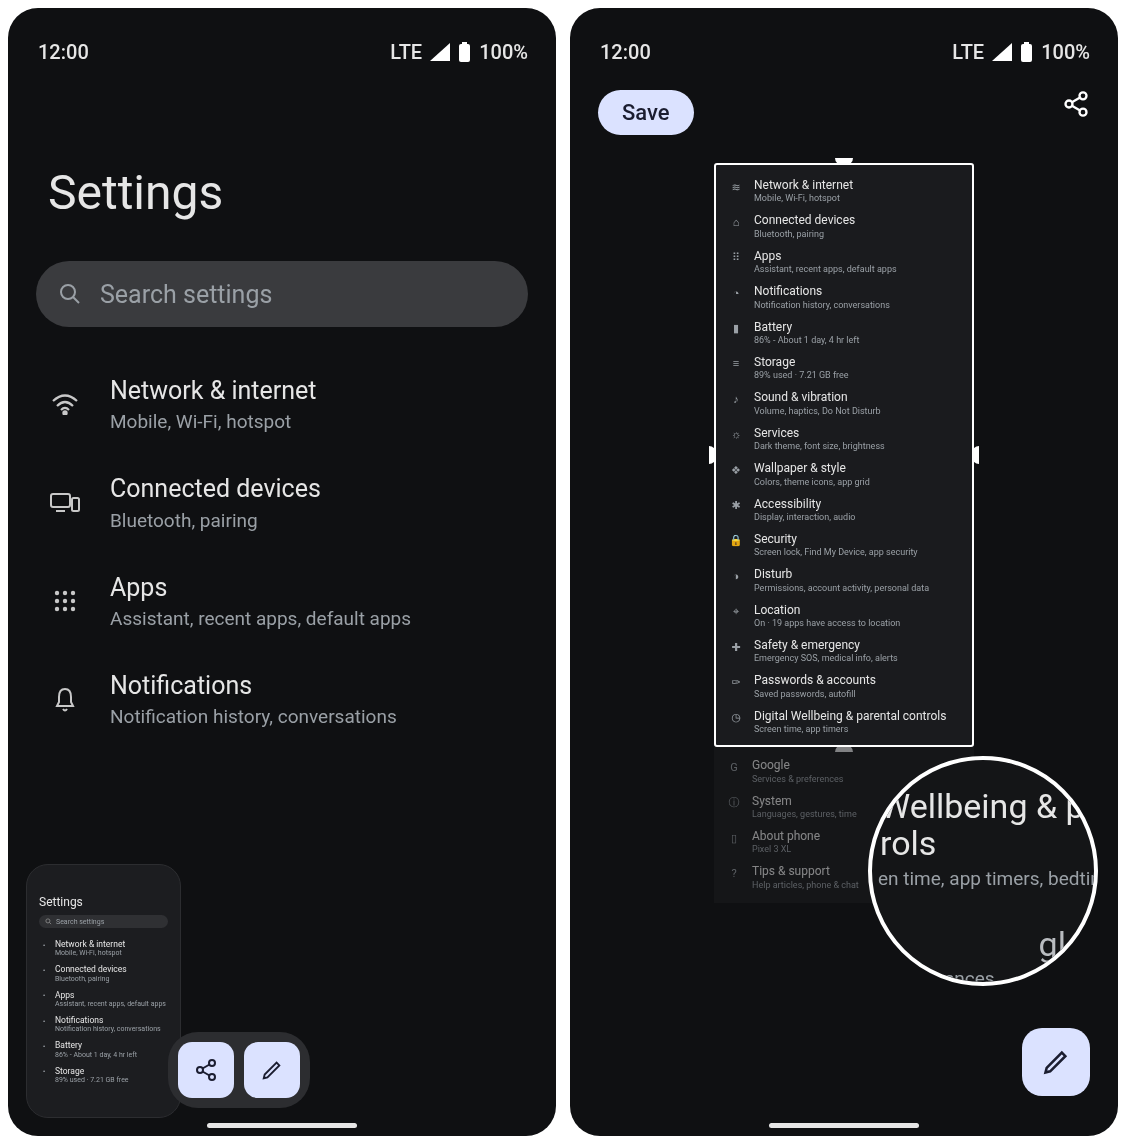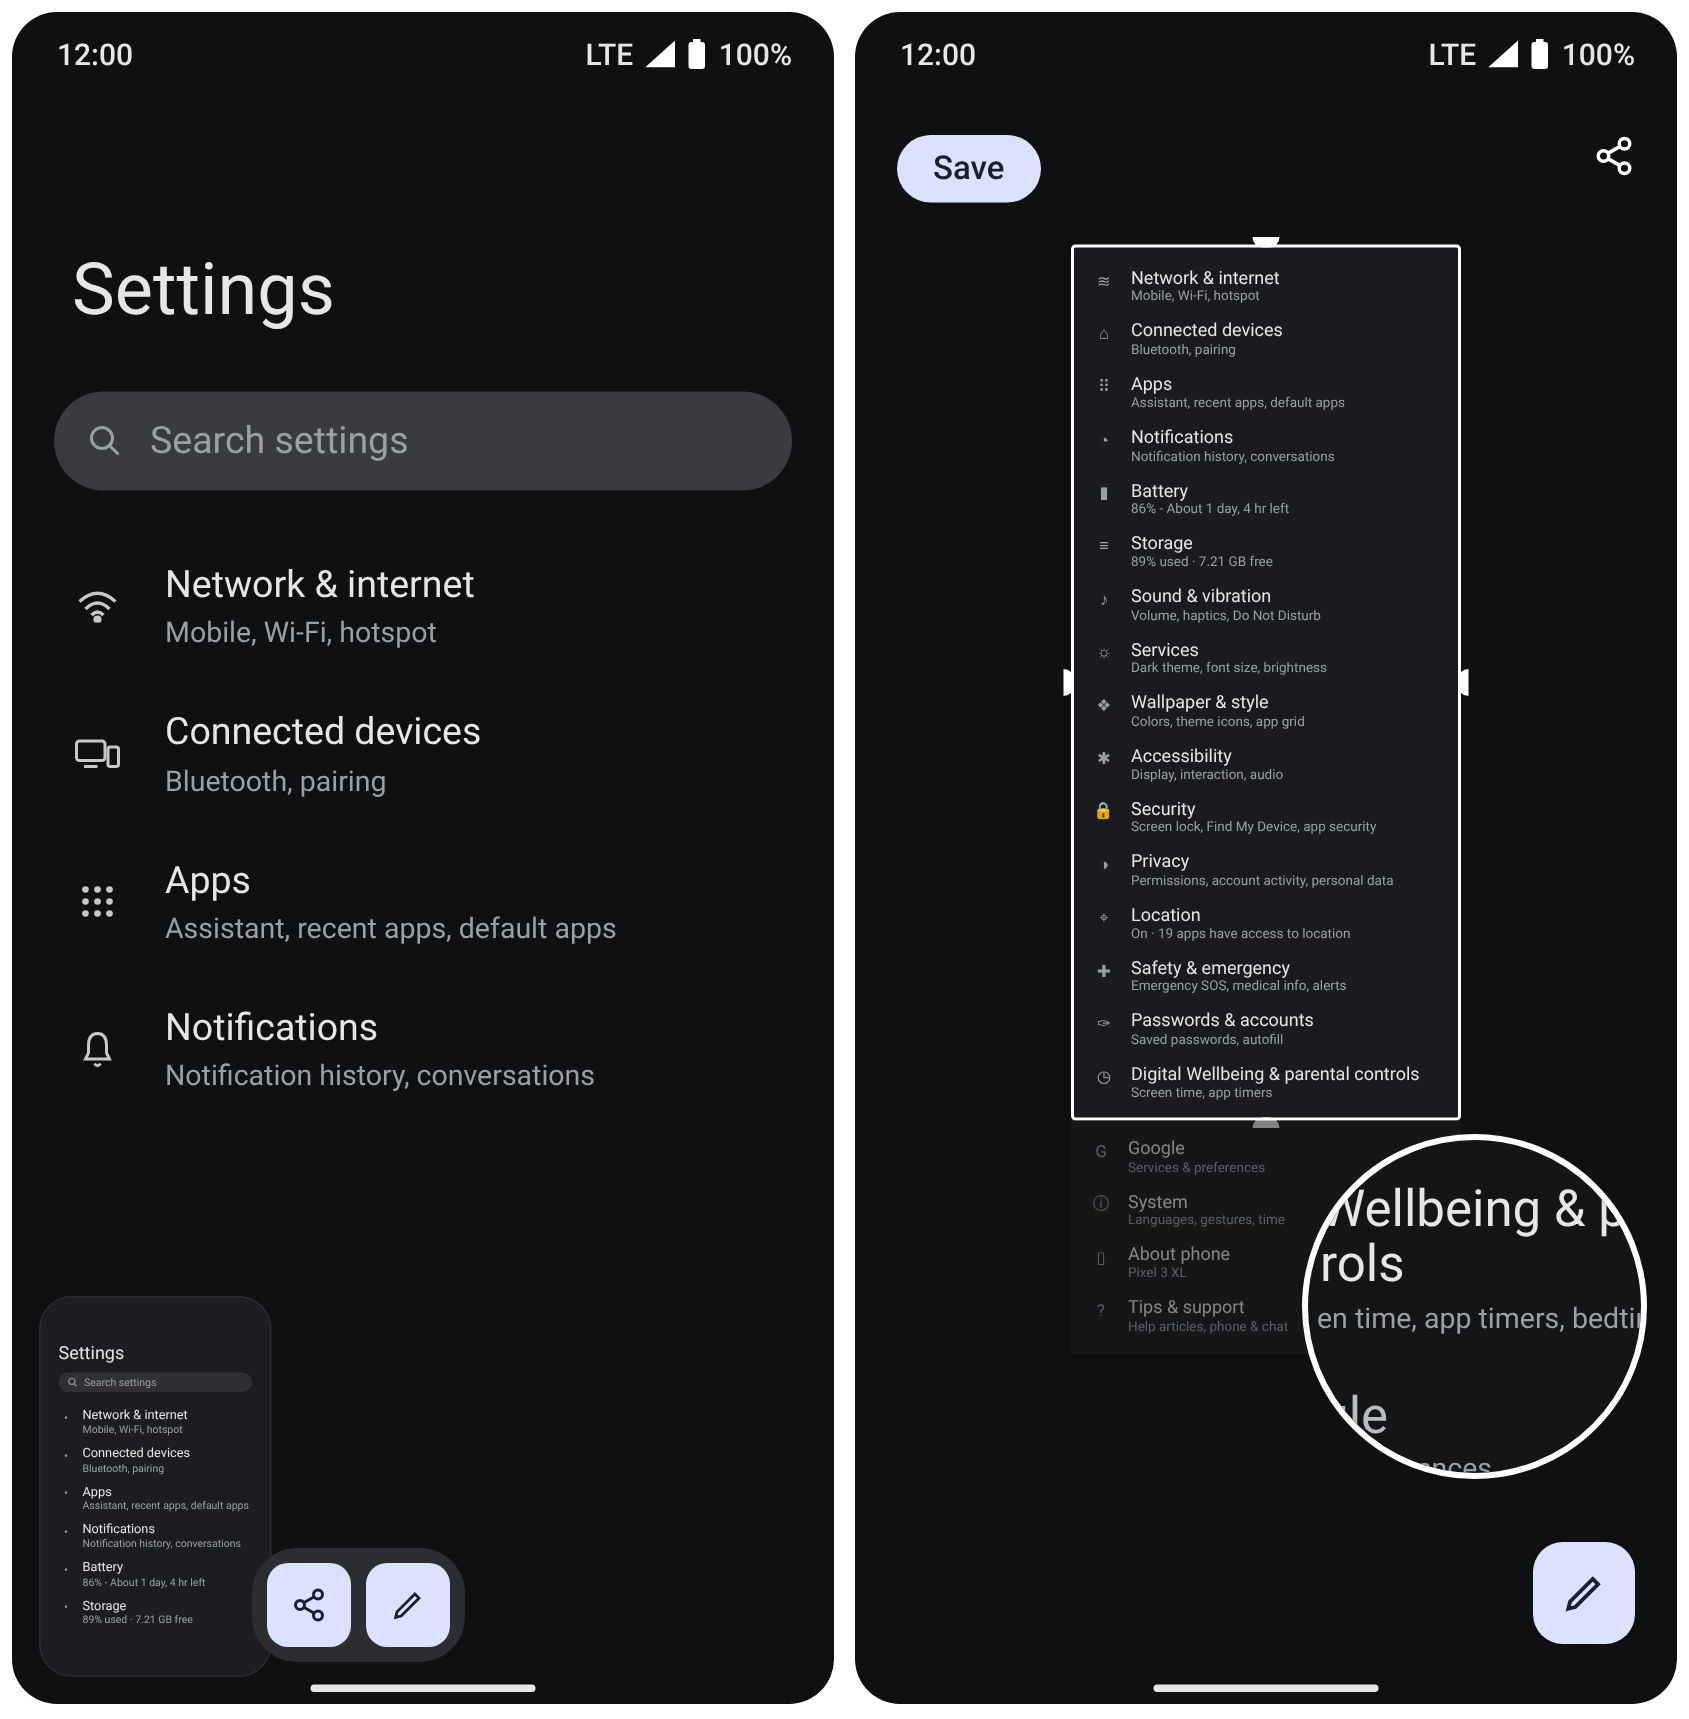--- a/index.html
+++ b/index.html
@@ -28,21 +28,21 @@
     height: 1128px;
     background: var(--bg);
     border-radius: 30px;
     overflow: hidden;
     color: var(--text);
   }
   
   .statusbar {
     display: flex;
     justify-content: space-between;
-    align-items: flex-start;
+    align-items: flex-end;
     padding: 16px 28px 0 30px;
     height: 56px;
     font-size: 20px;
     font-weight: 500;
   }
   .status-right { display: flex; align-items: center; gap: 8px; font-weight: 500; }
   .signal-icon, .battery-icon { display:inline-block; }
   
   .title-area { padding: 100px 40px 30px 40px; }
   .title-area h1 { font-size: 48px; font-weight: 400; margin:0; color: var(--text);}
@@ -172,21 +172,21 @@
   .magnifier .mag-inner {
     position:absolute; inset:0;
     display:flex; flex-direction:column;
     padding: 28px 10px 10px 6px;
   }
   .magnifier .m-line1 { color:#e6e6e6; font-size:34px; line-height:1.1; margin-left:2px; white-space:nowrap;}
   .magnifier .m-line2 { color:#9aa0a6; font-size:19px; margin-top:4px; white-space:nowrap;}
   .magnifier .m-div {
     height:2px; background:#fff; width:180%; margin:18px -40px;
   }
-  .magnifier .m-faded .m-line1 { color:#b9bcc0;}
+  .magnifier .m-faded .m-line1 { color:#b9bcc0;text-align:right;}
   .edit-chip {
     position:absolute; right: 28px; bottom: 40px;
     width: 68px; height: 68px;
     background: var(--accent);
     border-radius: 20px;
     display:flex; align-items:center; justify-content:center;
     color:#1b1d30;
   }
   svg { display:block; }
 </style>
@@ -492,21 +492,21 @@
           <div class="lr">
             <div class="li">🔒</div>
     <div>
               <div class="lt1">Security</div>
     <div class="lt2">Screen lock, Find My Device, app security</div>
             </div>
           </div>
           <div class="lr">
             <div class="li">◑</div>
     <div>
-              <div class="lt1">Privacy</div>
+              <div class="lt1">Disturb</div>
     <div class="lt2">Permissions, account activity, personal data</div>
             </div>
           </div>
           <div class="lr">
             <div class="li">⌖</div>
     <div>
               <div class="lt1">Location</div>
     <div class="lt2">On · 19 apps have access to location</div>
             </div>
           </div>

